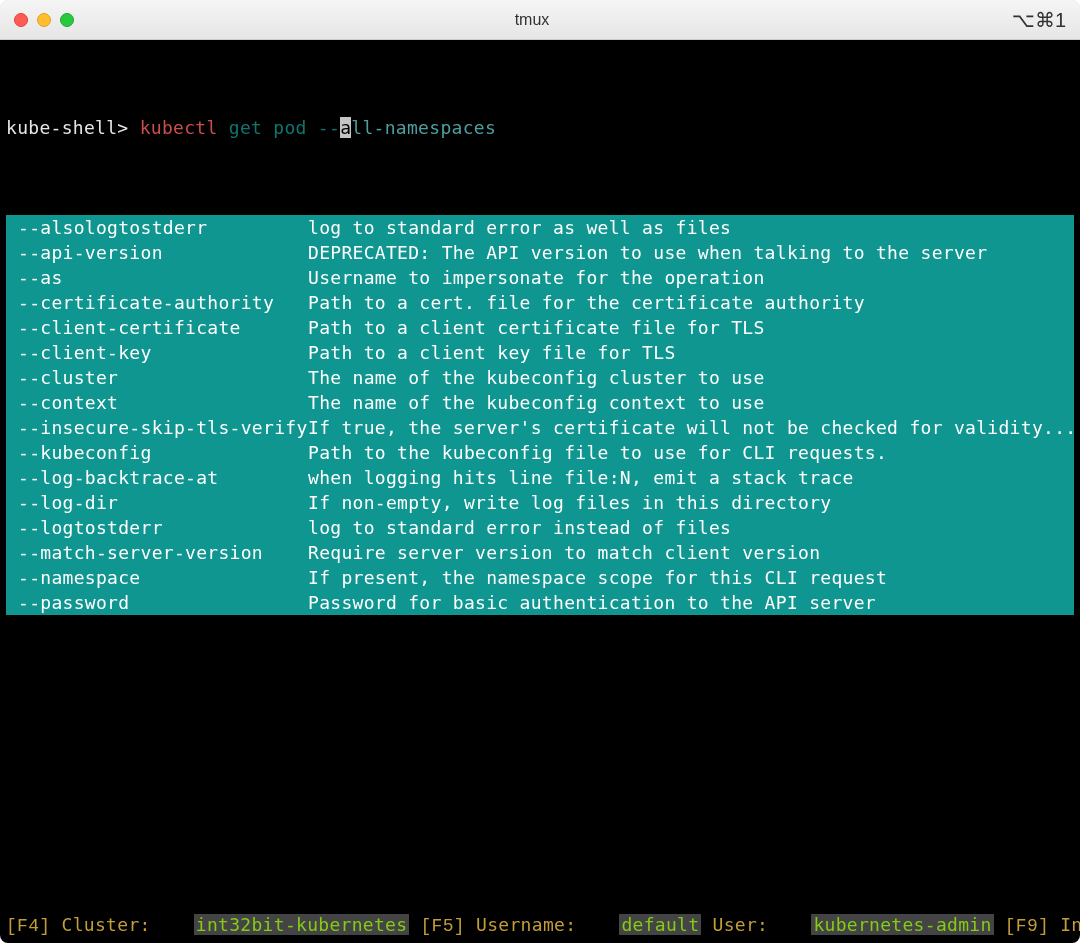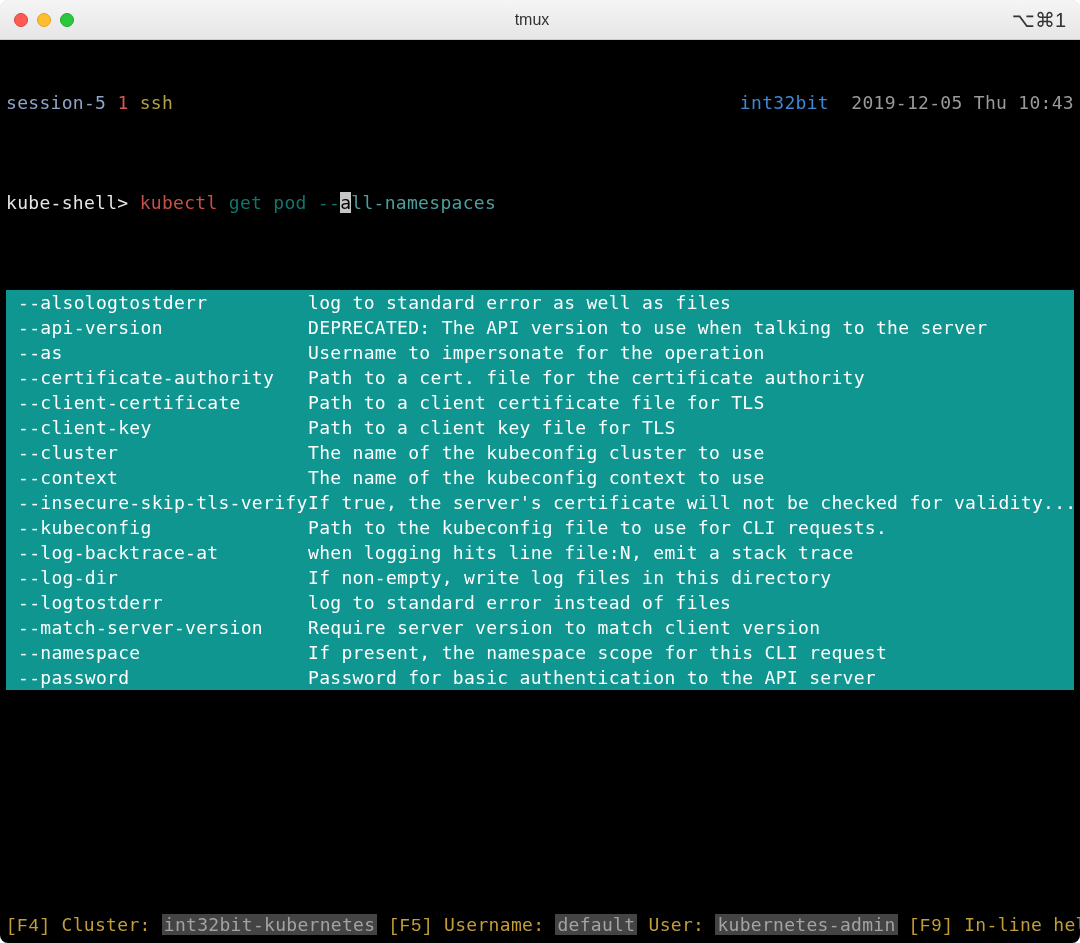--- a/index.html
+++ b/index.html
@@ -111,41 +111,37 @@
   .bottom-bar {
     position: absolute;
     left: 0;
     right: 0;
     bottom: 4px;
     padding: 0 6px;
     color: #b1a345;
   }
   .fkey { color: #c29d3a; font-family: Liberation Mono, monospace; }
   .label1 { color: #c29d3a; text-align: right; }
-  .val { background: #444; color: #a3a3a3; padding: 0 2px; }
+  .val { background: #444; color: #84cc16; padding: 0 2px; margin-left: 32px; }
 </style>
 </head>
 <body>
 
 <div class="window">
   <div class="titlebar">
     <div class="traffic-lights">
       <div class="tl tl-close"></div>
       <div class="tl tl-min"></div>
       <div class="tl tl-max"></div>
     </div>
     <div class="title">tmux</div>
     <div class="shortcut">⌥⌘1</div>
   </div>
 
   <div class="terminal">
-    <div class="tmux-status">
-      <span><span class="sess-left">session-5</span> <span class="sess-num">1</span> <span class="sess-name">ssh</span></span>
-      <span><span class="host">int32bit</span>  <span class="datetime">2019-12-05 Thu 10:43</span></span>
-    </div>
 
     <div class="prompt-line"><span class="prompt">kube-shell&gt; </span><span class="kubectl">kubectl</span><span class="args"> get pod --</span><span class="cursor">a</span><span class="suffix">ll-namespaces</span></div>
 
     <div class="popup" id="popup"><div class="popup-row"><div class="popup-flag">--alsologtostderr</div><div class="popup-desc">log to standard error as well as files</div></div><div class="popup-row"><div class="popup-flag">--api-version</div><div class="popup-desc">DEPRECATED: The API version to use when talking to the server</div></div><div class="popup-row"><div class="popup-flag">--as</div><div class="popup-desc">Username to impersonate for the operation</div></div><div class="popup-row"><div class="popup-flag">--certificate-authority</div><div class="popup-desc">Path to a cert. file for the certificate authority</div></div><div class="popup-row"><div class="popup-flag">--client-certificate</div><div class="popup-desc">Path to a client certificate file for TLS</div></div><div class="popup-row"><div class="popup-flag">--client-key</div><div class="popup-desc">Path to a client key file for TLS</div></div><div class="popup-row"><div class="popup-flag">--cluster</div><div class="popup-desc">The name of the kubeconfig cluster to use</div></div><div class="popup-row"><div class="popup-flag">--context</div><div class="popup-desc">The name of the kubeconfig context to use</div></div><div class="popup-row"><div class="popup-flag">--insecure-skip-tls-verify</div><div class="popup-desc">If true, the server's certificate will not be checked for validity...</div></div><div class="popup-row"><div class="popup-flag">--kubeconfig</div><div class="popup-desc">Path to the kubeconfig file to use for CLI requests.</div></div><div class="popup-row"><div class="popup-flag">--log-backtrace-at</div><div class="popup-desc">when logging hits line file:N, emit a stack trace</div></div><div class="popup-row"><div class="popup-flag">--log-dir</div><div class="popup-desc">If non-empty, write log files in this directory</div></div><div class="popup-row"><div class="popup-flag">--logtostderr</div><div class="popup-desc">log to standard error instead of files</div></div><div class="popup-row"><div class="popup-flag">--match-server-version</div><div class="popup-desc">Require server version to match client version</div></div><div class="popup-row"><div class="popup-flag">--namespace</div><div class="popup-desc">If present, the namespace scope for this CLI request</div></div><div class="popup-row"><div class="popup-flag">--password</div><div class="popup-desc">Password for basic authentication to the API server</div></div></div>
 
     <div class="bottom-bar"><span class="fkey">[F4]</span><span class="label1"> Cluster: </span><span class="val">int32bit-kubernetes</span><span class="fkey"> [F5]</span><span class="label1"> Username: </span><span class="val">default</span><span class="label1"> User: </span><span class="val">kubernetes-admin</span><span class="fkey"> [F9]</span><span class="label1"> In-line help:</span></div>
   </div>
 </div>
 
 </body></html>

